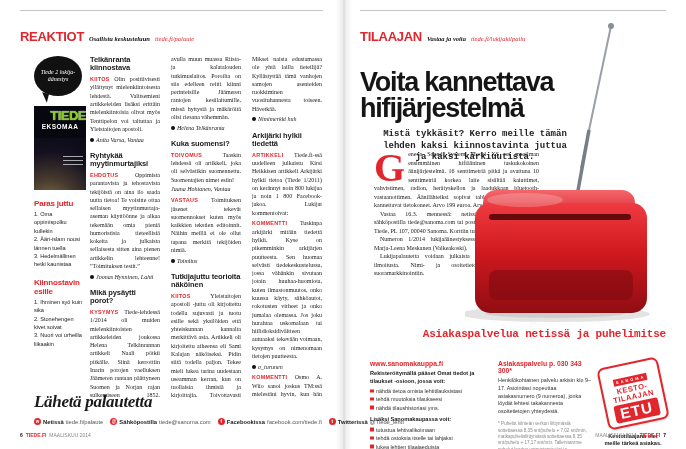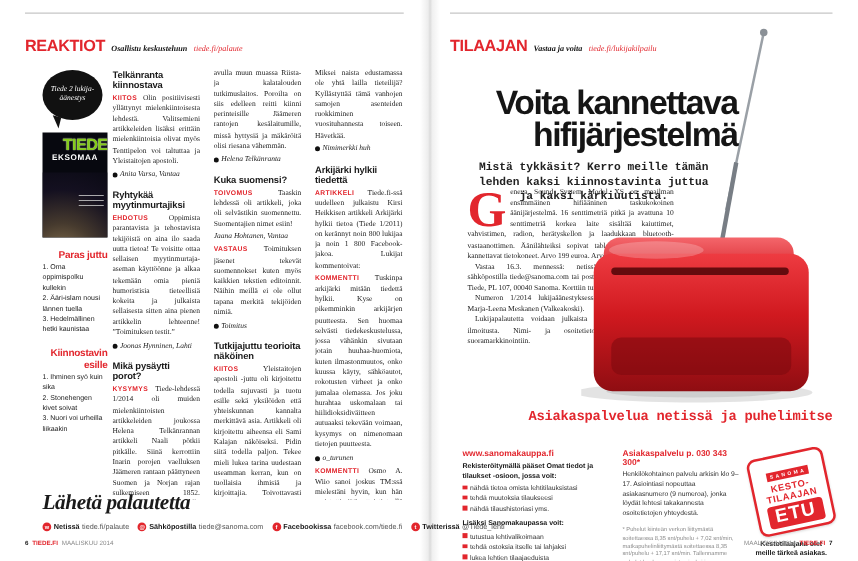--- a/index.html
+++ b/index.html
@@ -25,21 +25,21 @@
   .bubble:after{content:"";position:absolute;left:7px;bottom:-6px;width:0;height:0;
           border-left:7px solid transparent;border-top:9px solid #111;transform:rotate(14deg);}
   .cover{margin-top:10px;width:52px;height:84px;background:#07080f;position:relative;overflow:hidden;}
   .cover-masthead{color:#84cc16;font-weight:800;font-size:13px;letter-spacing:-.5px;text-align:right;
           text-shadow:0 0 1px #fff;padding-top:2px;}
   .cover-title{color:#fff;font-weight:700;font-size:6.5px;text-align:center;letter-spacing:.5px;}
   .cover-planet{position:absolute;left:0;bottom:0;width:100%;height:52px;
           background:radial-gradient(circle at 30% 130%, #8a7450 0%, #463a2e 35%, #141020 70%, #0a0a14 100%);}
   .cover-lines{position:absolute;right:3px;bottom:22px;width:20px;height:12px;
           background:repeating-linear-gradient(#cfcfcf 0 1px, transparent 1px 4px);opacity:.8;}
-  .side-h{color:#e2262d;font-weight:700;font-size:8px;letter-spacing:-.2px;margin:9px 0 2px;text-align:right;}
+  .side-h{color:#e2262d;font-weight:700;font-size:8px;letter-spacing:-.2px;margin:9px 0 2px;}
   .side-list{margin:0;padding:0;list-style:none;font-size:5.6px;line-height:1.5;color:#222;}
 
   
   .cols{position:absolute;left:70px;top:45px;width:232px;height:345px;display:grid;
         grid-template-columns:1fr 1fr 1fr;column-gap:11px;overflow:hidden;}
   .col{overflow:hidden;}
   .col h4{font-size:7.5px;line-height:1.1;margin:8px 0 2.5px;letter-spacing:-.1px;}
   .col h4.first{margin-top:1px;}
   .col p{font-family:"Liberation Serif",serif;font-size:6px;line-height:1.38;margin:0 0 2.5px;text-align:justify;}
   .lead{color:#e2262d;font-family:"Liberation Sans",sans-serif;font-weight:700;font-size:5.4px;letter-spacing:.3px;}
@@ -56,21 +56,21 @@
          display:flex;align-items:center;justify-content:center;}
   .contact b{font-weight:700;}
   .contact span.val{color:#555;}
   .folio{position:absolute;bottom:2px;font-size:5px;color:#888;display:flex;gap:3px;align-items:baseline;}
   .folio .pgnum{color:#111;font-weight:700;}
   .folio .brand{color:#e2262d;font-weight:700;}
   .folio.left-f{left:0px;}
   .folio.right-f{right:0px;}
 
   
-  .headline{margin:26px 0 0;text-align:right;font-size:27px;line-height:.95;font-weight:700;
+  .headline{margin:26px 0 0;text-align:left;font-size:27px;line-height:.95;font-weight:700;
             letter-spacing:-1.2px;color:#151515;width:230px;}
   .standfirst{width:190px;margin:8px 0 0 20px;text-align:center;font-family:Liberation Mono, monospace;
               font-weight:700;font-size:9px;line-height:1.25;color:#222;}
   .article{position:absolute;left:14px;top:140px;width:165px;}
   .article p{font-family:"Liberation Serif",serif;font-size:6px;line-height:1.42;margin:0;text-align:justify;}
   .article p + p{text-indent:6px;}
   .dropcap{float:left;color:#e2262d;font-family:"Liberation Serif",serif;font-weight:700;
            font-size:40px;line-height:.8;padding:2px 3px 0 0;}
   .radio-wrap{position:absolute;left:105px;top:8px;width:200px;height:305px;}
 

